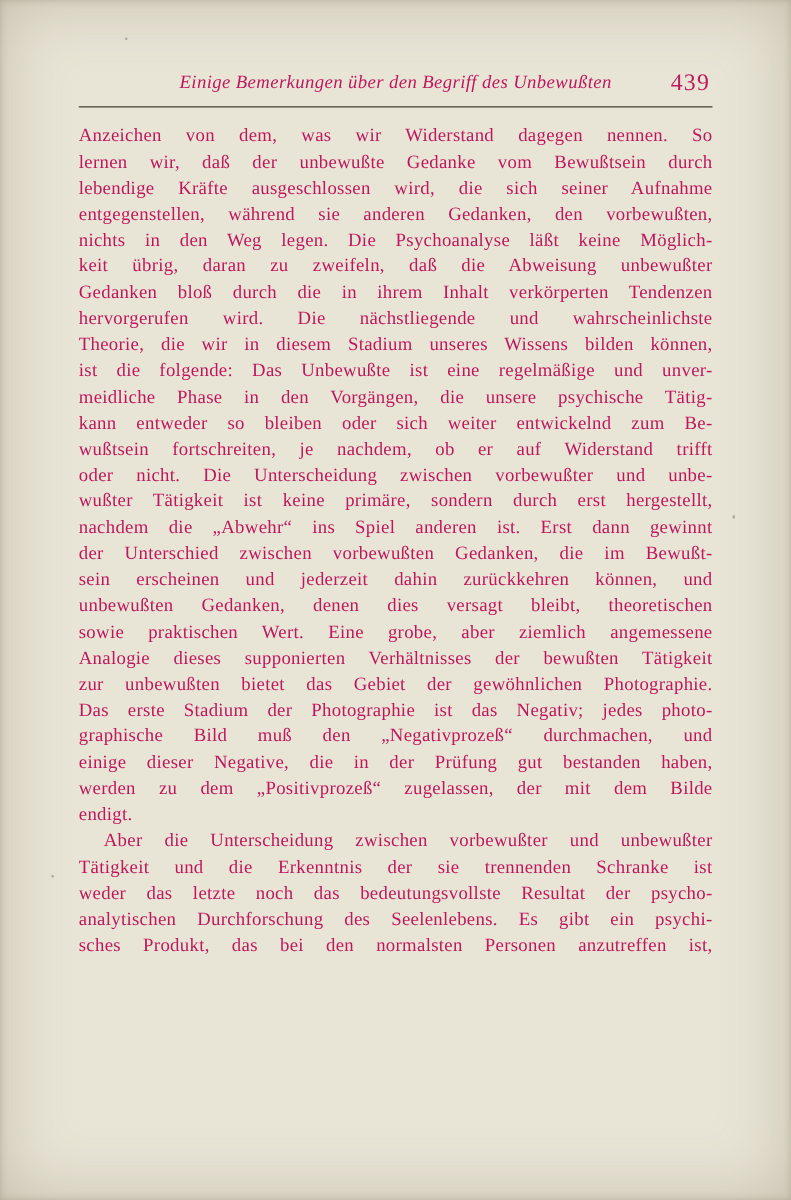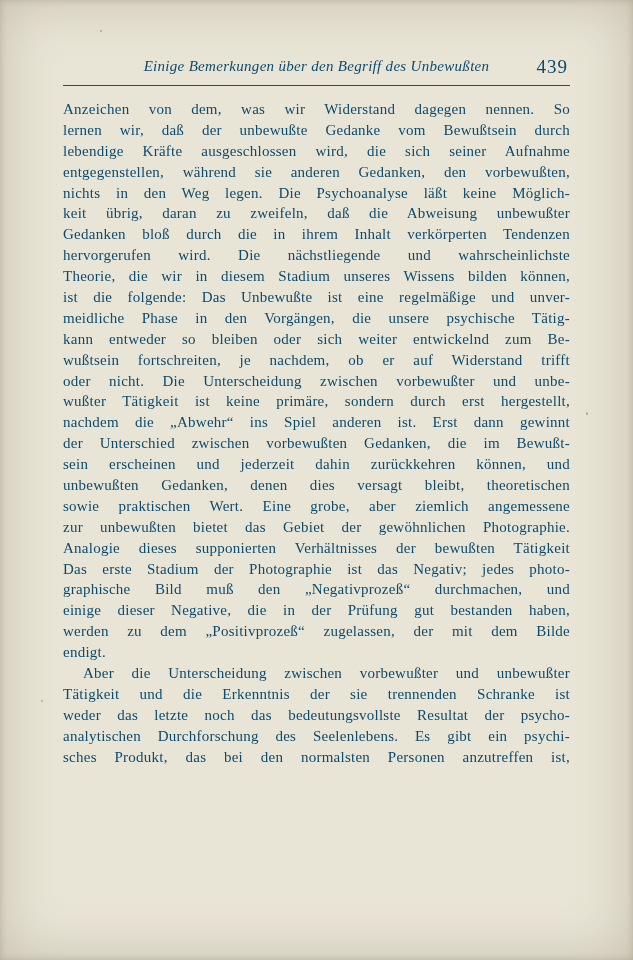--- a/index.html
+++ b/index.html
@@ -11,21 +11,21 @@
     position: relative;
     width: 633px;
     height: 960px;
     margin: 0 auto;
     background: #e9e5d6;
     box-shadow:
       inset 0 0 55px rgba(96, 86, 62, 0.28),
       inset 0 0 6px rgba(96, 86, 62, 0.25);
     overflow: hidden;
     font-family: "Liberation Serif", "DejaVu Serif", serif;
-    color: #0c4a6e;
+    color: #be185d;
   }
   .page-inner {
     position: absolute;
     left: 63px;
     top: 58px;
     width: 507px;
   }
   .header {
     position: relative;
     height: 24px;
@@ -104,22 +104,22 @@
         <div class="line">meidliche Phase in den Vorgängen, die unsere psychische Tätig-</div>
         <div class="line">kann entweder so bleiben oder sich weiter entwickelnd zum Be-</div>
         <div class="line">wußtsein fortschreiten, je nachdem, ob er auf Widerstand trifft</div>
         <div class="line">oder nicht. Die Unterscheidung zwischen vorbewußter und unbe-</div>
         <div class="line">wußter Tätigkeit ist keine primäre, sondern durch erst hergestellt,</div>
         <div class="line">nachdem die „Abwehr“ ins Spiel anderen ist. Erst dann gewinnt</div>
         <div class="line">der Unterschied zwischen vorbewußten Gedanken, die im Bewußt-</div>
         <div class="line">sein erscheinen und jederzeit dahin zurückkehren können, und</div>
         <div class="line">unbewußten Gedanken, denen dies versagt bleibt, theoretischen</div>
         <div class="line">sowie praktischen Wert. Eine grobe, aber ziemlich angemessene</div>
+        <div class="line">Analogie dieses supponierten Verhältnisses der bewußten Tätigkeit</div>
         <div class="line">zur unbewußten bietet das Gebiet der gewöhnlichen Photographie.</div>
-        <div class="line">Analogie dieses supponierten Verhältnisses der bewußten Tätigkeit</div>
         <div class="line">Das erste Stadium der Photographie ist das Negativ; jedes photo-</div>
         <div class="line">graphische Bild muß den „Negativprozeß“ durchmachen, und</div>
         <div class="line">einige dieser Negative, die in der Prüfung gut bestanden haben,</div>
         <div class="line">werden zu dem „Positivprozeß“ zugelassen, der mit dem Bilde</div>
         <div class="line noexpand">endigt.</div>
         <div class="line indent">Aber die Unterscheidung zwischen vorbewußter und unbewußter</div>
         <div class="line">Tätigkeit und die Erkenntnis der sie trennenden Schranke ist</div>
         <div class="line">weder das letzte noch das bedeutungsvollste Resultat der psycho-</div>
         <div class="line">analytischen Durchforschung des Seelenlebens. Es gibt ein psychi-</div>
         <div class="line">sches Produkt, das bei den normalsten Personen anzutreffen ist,</div>

